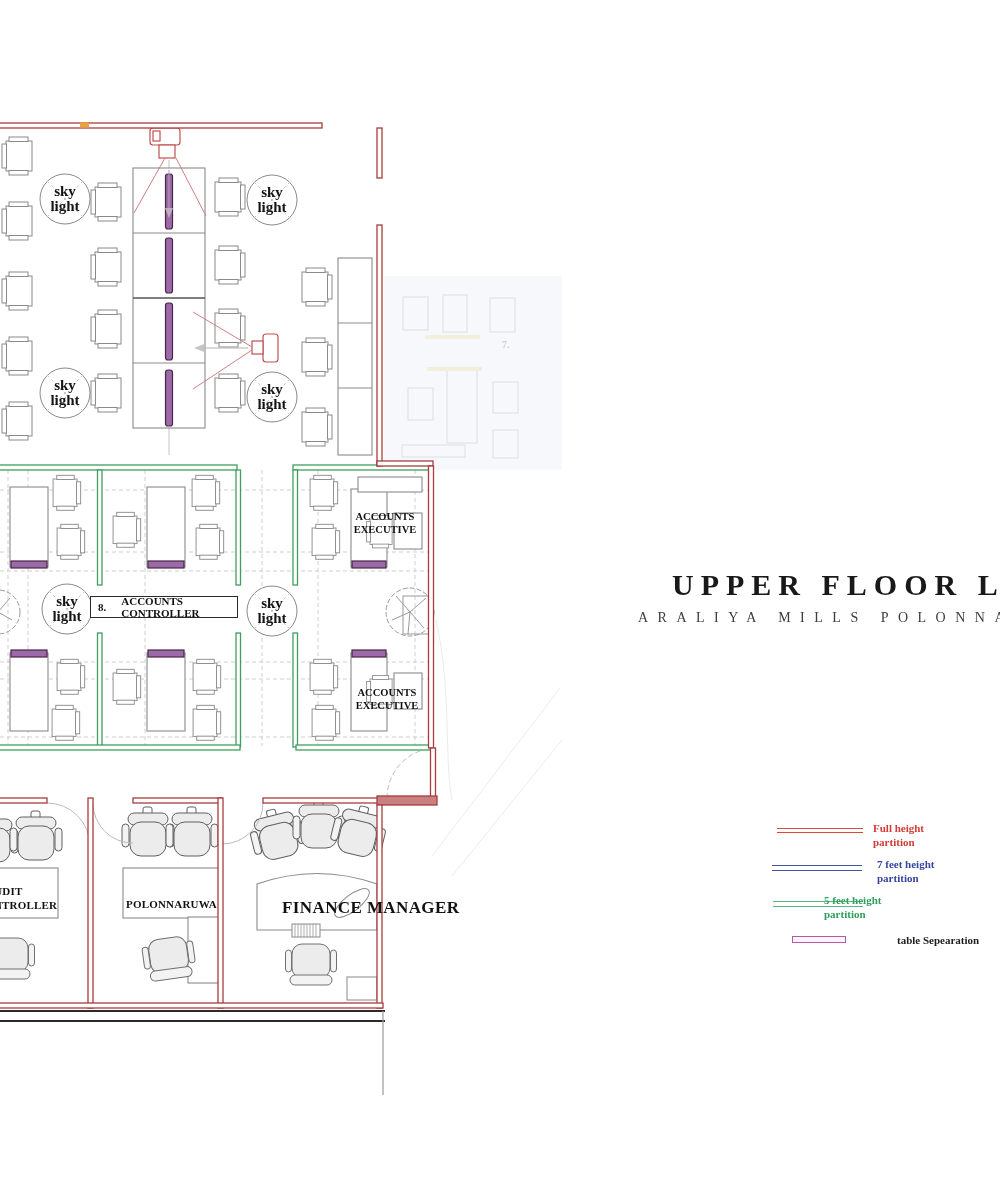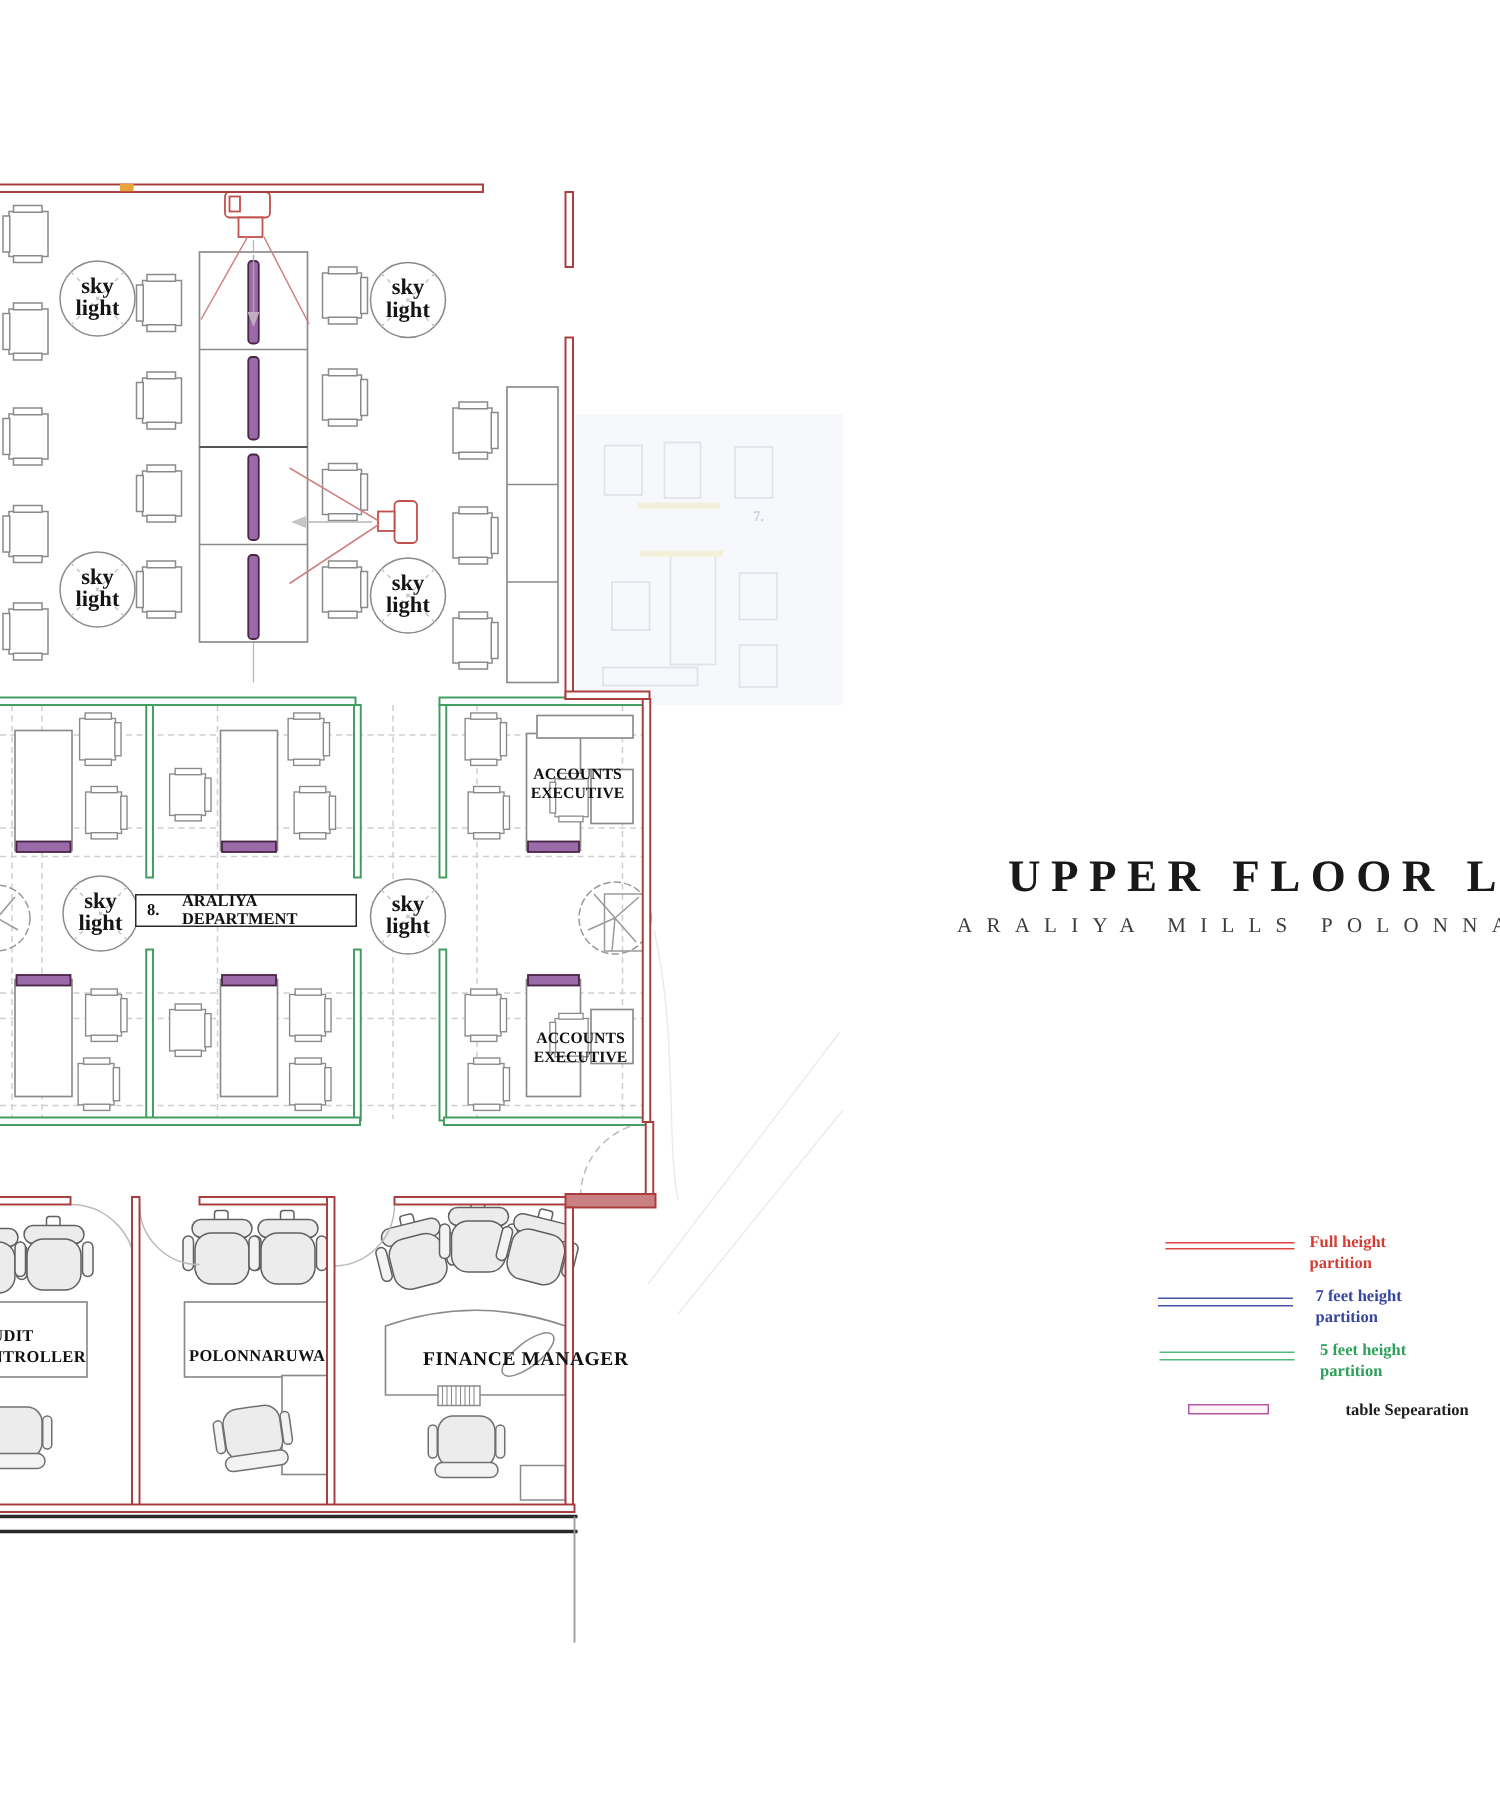--- a/index.html
+++ b/index.html
@@ -12,21 +12,21 @@
   .sky span{display:block;}
   .acct-exec{position:absolute;width:90px;text-align:center;font-weight:bold;font-size:10.5px;
        line-height:13px;color:#111;}
   .acct-exec span{display:block;text-align:center;}
   .dept-box{position:absolute;left:90px;top:596px;width:146px;height:20px;background:#fff;
        border:1.6px solid #2b2b2b;display:flex;align-items:center;font-weight:bold;
        font-size:11px;color:#111;}
   .dept-num{margin-left:7px;margin-right:15px;}
   .room-lbl{position:absolute;font-weight:bold;font-size:11px;letter-spacing:.2px;color:#111;
        white-space:nowrap;}
-  .fin-lbl{font-size:13px;letter-spacing:.4px;}
+  .fin-lbl{font-size:17px;letter-spacing:.4px;}
   .faded7{position:absolute;left:502px;top:339px;font-size:10px;font-weight:bold;color:#ccd2dc;}
   .title-main{position:absolute;left:672px;top:568px;font-size:30px;font-weight:bold;
        letter-spacing:7px;white-space:nowrap;color:#191919;}
   .title-sub{position:absolute;left:638px;top:610px;font-size:14px;letter-spacing:9.5px;
        white-space:nowrap;color:#3c3c3c;font-weight:500;}
   
   .legend-text{position:absolute;font-weight:bold;font-size:11px;line-height:13.5px;}
   .legend-text span{display:block;}
   .lt-red{color:#d43c34;} .lt-blue{color:#3646a0;} .lt-green{color:#2fa05c;} .lt-black{color:#1e1e1e;}
   .sw{position:absolute;background:#fff;}
@@ -341,21 +341,21 @@
     <span>ACCOUNTS</span>
     <span>EXECUTIVE</span>
   </div>
   <div class="acct-exec" style="left:342px;top:686px;">
     <span>ACCOUNTS</span>
     <span>EXECUTIVE</span>
   </div>
 
   <div class="dept-box">
     <span class="dept-num">8.</span>
-    <span>ARALIYA DEPARTMENT</span>
+    <span>ACCOUNTS CONTROLLER</span>
   </div>
 
   <div class="room-lbl" style="left:-14px;top:885px;">AUDIT</div>
   <div class="room-lbl" style="left:-23px;top:899px;">CONTROLLER</div>
   <div class="room-lbl" style="left:126px;top:898px;">POLONNARUWA</div>
   <div class="room-lbl fin-lbl" style="left:282px;top:898px;">FINANCE MANAGER</div>
 
   <div class="faded7">7.</div>
 
   <div class="title-main">UPPER FLOOR LAYOUT</div>
@@ -366,21 +366,21 @@
     <div class="legend-text lt-red" style="left:873px;top:822px;">
       <span>Full  height</span>
       <span>partition</span>
     </div>
     <div class="sw sw-blue"></div>
     <div class="legend-text lt-blue" style="left:877px;top:858px;">
       <span>7 feet height</span>
       <span>partition</span>
     </div>
     <div class="sw sw-green"></div>
-    <div class="legend-text lt-green" style="left:880px;top:894px;">
+    <div class="legend-text lt-green" style="left:824px;top:894px;">
       <span>5 feet height</span>
       <span>partition</span>
     </div>
     <div class="sw sw-purple"></div>
     <div class="legend-text lt-black" style="left:849px;top:934px;margin-left:48px;">
       <span>table Sepearation</span>
     </div>
   </div>
 
 </div>

